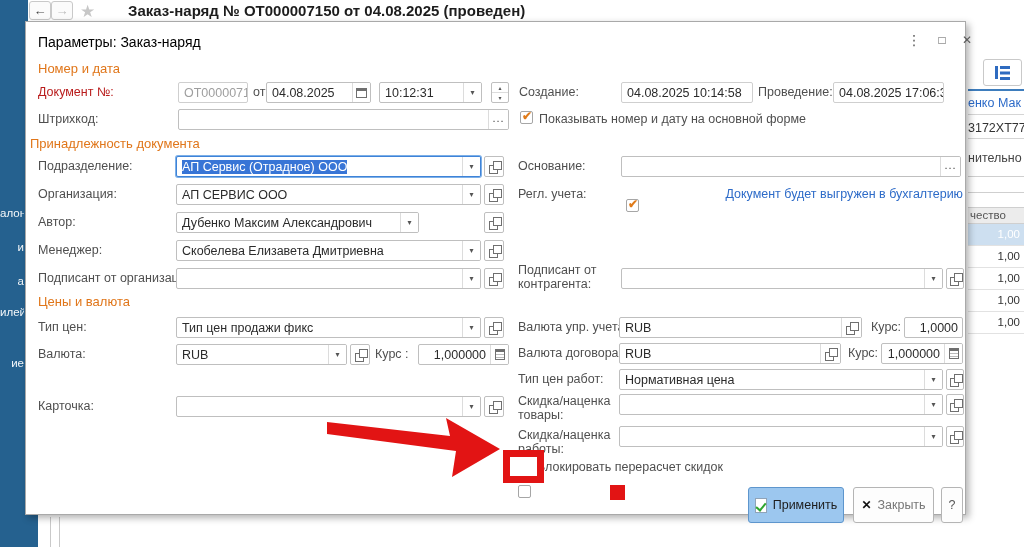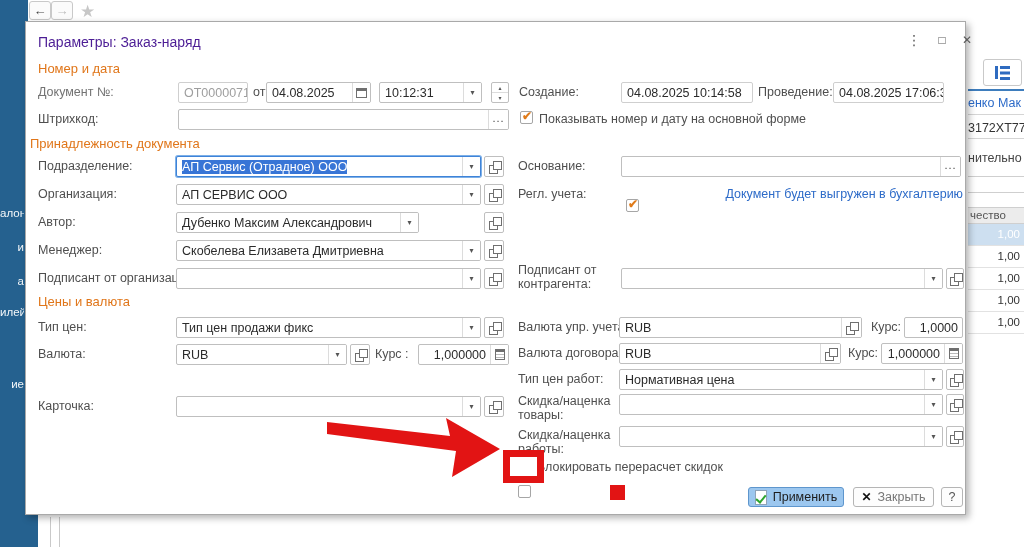--- a/index.html
+++ b/index.html
@@ -30,27 +30,27 @@
   #bg-colhdr { left:968px; top:207px; width:56px; height:17px; background:#ececec; border-top:1px solid #cfcfcf; border-bottom:1px solid #cfcfcf;
                font-size:11.5px; color:#555; padding:1px 0 0 2px; }
   .bg-row { left:968px; width:56px; height:22px; border-bottom:1px solid #e2e2e2; font-size:11.5px; color:#333;
             text-align:right; padding:4px 4px 0 0; }
   .bg-row.sel { background:#cddff0; }
   .vline { width:1px; background:#c9c9c9; z-index:1; }
 
   
   #dialog { left:25px; top:21px; width:941px; height:494px; background:#fff; border:1px solid #a9a9a9;
             box-shadow:3px 3px 7px rgba(0,0,0,.30); z-index:2; }
-  #dlg-title { left:12px; top:12px; font-size:14px; color:#4c1d95; }
+  #dlg-title { left:12px; top:12px; font-size:14px; color:#000000; }
   .winctl { top:10px; width:16px; height:16px; display:flex; align-items:center; justify-content:center;
             color:#5a5a5a; font-size:12px; }
   .sec { color:#e0761a; font-size:13px; white-space:nowrap; }
   .lbl { color:#4f4f4f; font-size:12.5px; white-space:nowrap; }
   .lbl.wrap { white-space:normal; line-height:1.15; }
-  .lbl.faint { color:#737373;text-align:center; }
+  .lbl.faint { color:#b91c1c;text-align:center; }
 
   .fld { height:21px; border:1px solid #bfbfbf; border-radius:2px; background:#fff; display:flex; align-items:stretch; overflow:hidden; }
   .fld .txt { flex:1; font-size:12.5px; color:#2b2b2b; padding:3px 4px 0 5px; white-space:nowrap; overflow:hidden; }
   .fld .txt.r { text-align:right; }
   .fld .txt.gray { color:#9e9e9e; }
   .fld .tail { width:18px; border-left:1px solid #dcdcdc; display:flex; align-items:center; justify-content:center;
                color:#555; font-size:8px; background:#fff; }
   .fld .tail.dots { font-size:11px; color:#444; width:20px; letter-spacing:1px; padding-bottom:4px; }
   .fld.focus { border:1px solid #3f83d8; box-shadow:0 0 0 1px #7db0e8;gap:17px; }
   .sel { background:#3875d6; color:#fff; }
@@ -64,21 +64,21 @@
   .ic-calc { width:10px; height:11px; border:1px solid #6f6f6f;
              background:linear-gradient(#6f6f6f 0 2px, transparent 2px 4px, #bbb 4px 5px, transparent 5px 7px, #bbb 7px 8px, transparent 8px); }
   .spin { display:flex; flex-direction:column; width:18px; height:21px; border:1px solid #bfbfbf; border-radius:2px; background:#fff; }
   .spin span { flex:1; display:flex; align-items:center; justify-content:center; font-size:6px; color:#555; }
   .spin span:first-child { border-bottom:1px solid #dcdcdc; }
 
   .cb { width:13px; height:13px; border:1px solid #a6a6a6; border-radius:2px; background:#fff; position:relative; }
   .cb.on::after { content:"✔"; position:absolute; left:1px; top:-3px; font-size:12px; font-weight:bold; color:#e07b1a; }
   .link { color:#2d6bc8; font-size:12.5px; white-space:nowrap; }
 
-  .btn { height:20px; border:1px solid #b5b5b5; border-radius:3px; background:#fdfdfd; display:flex; align-items:center;
+  .btn { height:36px; border:1px solid #b5b5b5; border-radius:3px; background:#fdfdfd; display:flex; align-items:center;
          justify-content:center; font-size:12.5px; color:#3c3c3c; gap:6px; }
   .btn.primary { background:#9cc7ef; border:1px solid #5e96cd; color:#1d1d1d; }
   .ic-apply { width:12px; height:15px; background:#fff; border:1px solid #8fa3b8; position:relative; }
   .ic-apply::after { content:""; position:absolute; left:2px; top:2px; width:4px; height:8px;
                      border-right:2px solid #2ea52e; border-bottom:2px solid #2ea52e; transform:rotate(40deg); }
   .x-ic { font-size:12px; font-weight:bold; color:#111; }
 
   
   .anno { z-index:3; }
   #red-rect { left:503px; top:450px; width:41px; height:33px; border:7px solid #e21414; }
@@ -90,28 +90,29 @@
 <div id="stage">
 
   <div id="topbar" class="a"></div>
   <div class="a navbtn" style="left:29px;">
       <span>←</span>
     </div>
   <div class="a navbtn dis" style="left:51px;">
       <span>→</span>
     </div>
   <div id="fav-star" class="a" style="left:80px;"><span>★</span></div>
+  <div id="page-title" class="a" style="left:128px;">Заказ-наряд № ОТ000007150 от 04.08.2025 (проведен)</div>
 
   <div id="sidebar" class="a"></div>
   <div id="sidebar-patch" class="a"></div>
   <div class="a side-frag" style="left:0;top:207px;">алона</div>
   <div class="a side-frag" style="left:0;top:241px;">и</div>
   <div class="a side-frag" style="left:0;top:275px;">а</div>
   <div class="a side-frag" style="left:0;top:306px;">илей</div>
-  <div class="a side-frag" style="left:0;top:378px;">ие</div>
+  <div class="a side-frag" style="left:0;top:357px;">ие</div>
 
   <div id="tree-btn" class="a bgr">
     <svg width="18" height="16" viewBox="0 0 18 16">
       <rect x="1" y="1" width="3" height="13" fill="#2e6bc0"></rect>
       <rect x="6" y="1" width="10" height="3" fill="#2e6bc0"></rect>
       <rect x="6" y="6.5" width="10" height="3" fill="#2e6bc0"></rect>
       <rect x="6" y="12" width="10" height="3" fill="#2e6bc0"></rect>
     </svg>
   </div>
   <div id="bg-blueline" class="a bgr"></div>

